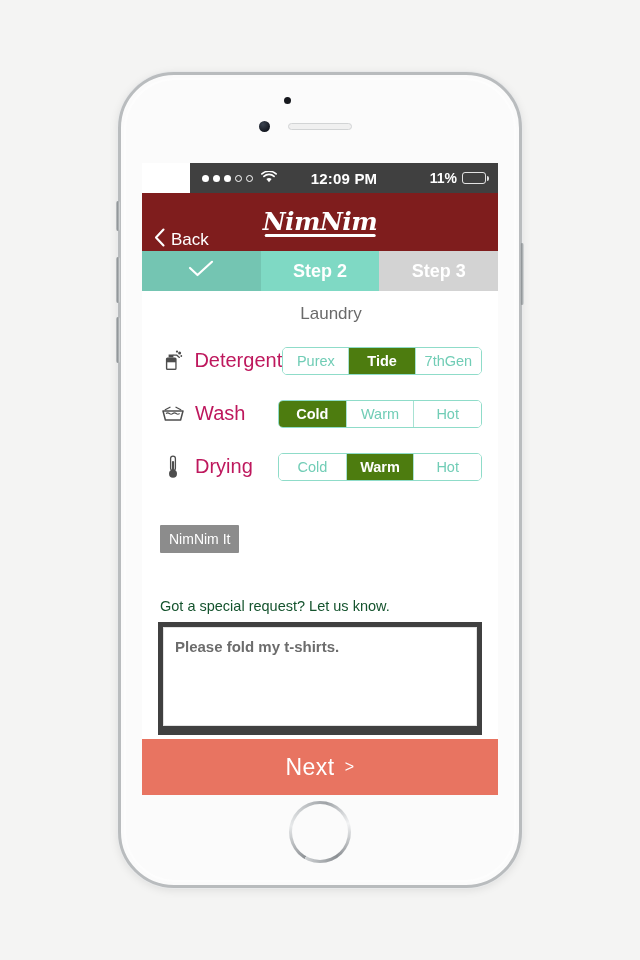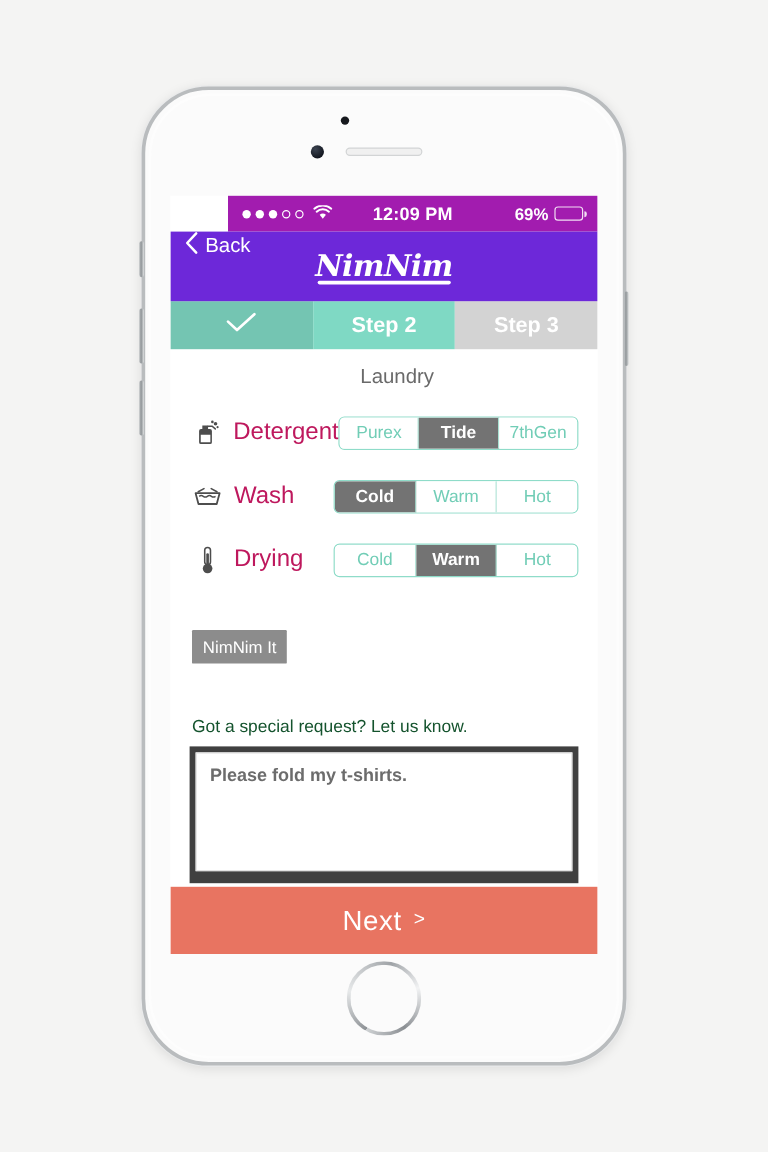--- a/index.html
+++ b/index.html
@@ -92,21 +92,21 @@
     top: 88px;
     width: 356px;
     height: 632px;
     background: #ffffff;
     overflow: hidden;
   }
 
   
   .statusbar {
     height: 30px;
-    background: #a21caf;
+    background: #404040;
     color: #ffffff;
     display: flex;
     align-items: center;
     padding: 0 12px;
     font-size: 14px;
     font-weight: bold;
     margin-left: 48px;
   }
   .sb-left { display: flex; align-items: center; gap: 4px; flex: 1; }
   .dot { width: 7px; height: 7px; border-radius: 50%; }
@@ -129,24 +129,24 @@
     right: -4px; top: 3px;
     width: 2px; height: 5px;
     border-radius: 0 2px 2px 0;
     background: rgba(255,255,255,0.85);
   }
   .batt-fill { height: 100%; width: 45%; background: #ffffff; border-radius: 1px; }
 
   
   .navbar {
     height: 58px;
-    background: #6d28d9;
+    background: #7f1d1d;
     position: relative;
     display: flex;
-    align-items: flex-start;
+    align-items: flex-end;
   }
   .back-btn {
     display: flex; align-items: center; gap: 6px;
     padding-left: 12px;
     color: #ffffff;
     cursor: pointer;
   }
   .back-label { font-size: 17px; }
   .logo {
     position: absolute;
@@ -220,21 +220,21 @@
     display: flex; align-items: center; justify-content: center;
     font-size: 14.5px;
     color: #71cdb6;
     background: #ffffff;
     border-right: 1px solid #a8e2d3;
     cursor: pointer;
     white-space: nowrap;
   }
   .seg:last-child { border-right: none; }
   .seg.sel {
-    background: #737373;
+    background: #4d7c0f;
     color: #ffffff;
     font-weight: bold;
   }
 
   .help-row {
     display: flex;
     align-items: flex-start;
     margin-top: 22px;
     padding: 0 2px;
   }
@@ -326,21 +326,21 @@
         <span class="wifi">
           <svg width="16" height="12" viewBox="0 0 16 12">
             <path d="M8 11.2 L5.4 7.9 A4.4 4.4 0 0 1 10.6 7.9 Z" fill="#ffffff"></path>
             <path d="M2.9 5.4 A7.6 7.6 0 0 1 13.1 5.4" stroke="#ffffff" stroke-width="1.7" fill="none" stroke-linecap="round"></path>
             <path d="M0.9 2.9 A10.8 10.8 0 0 1 15.1 2.9" stroke="#ffffff" stroke-width="1.7" fill="none" stroke-linecap="round"></path>
           </svg>
         </span>
       </div>
       <div class="sb-time">12:09 PM</div>
       <div class="sb-right">
-        <span class="batt-pct">69%</span>
+        <span class="batt-pct">11%</span>
         <span class="batt">
           <span class="batt-fill" style="width: 42%;"></span>
         </span>
       </div>
     </div>
 
     <div class="navbar">
       <div class="back-btn">
         <span>
           <svg width="11" height="19" viewBox="0 0 11 19">

